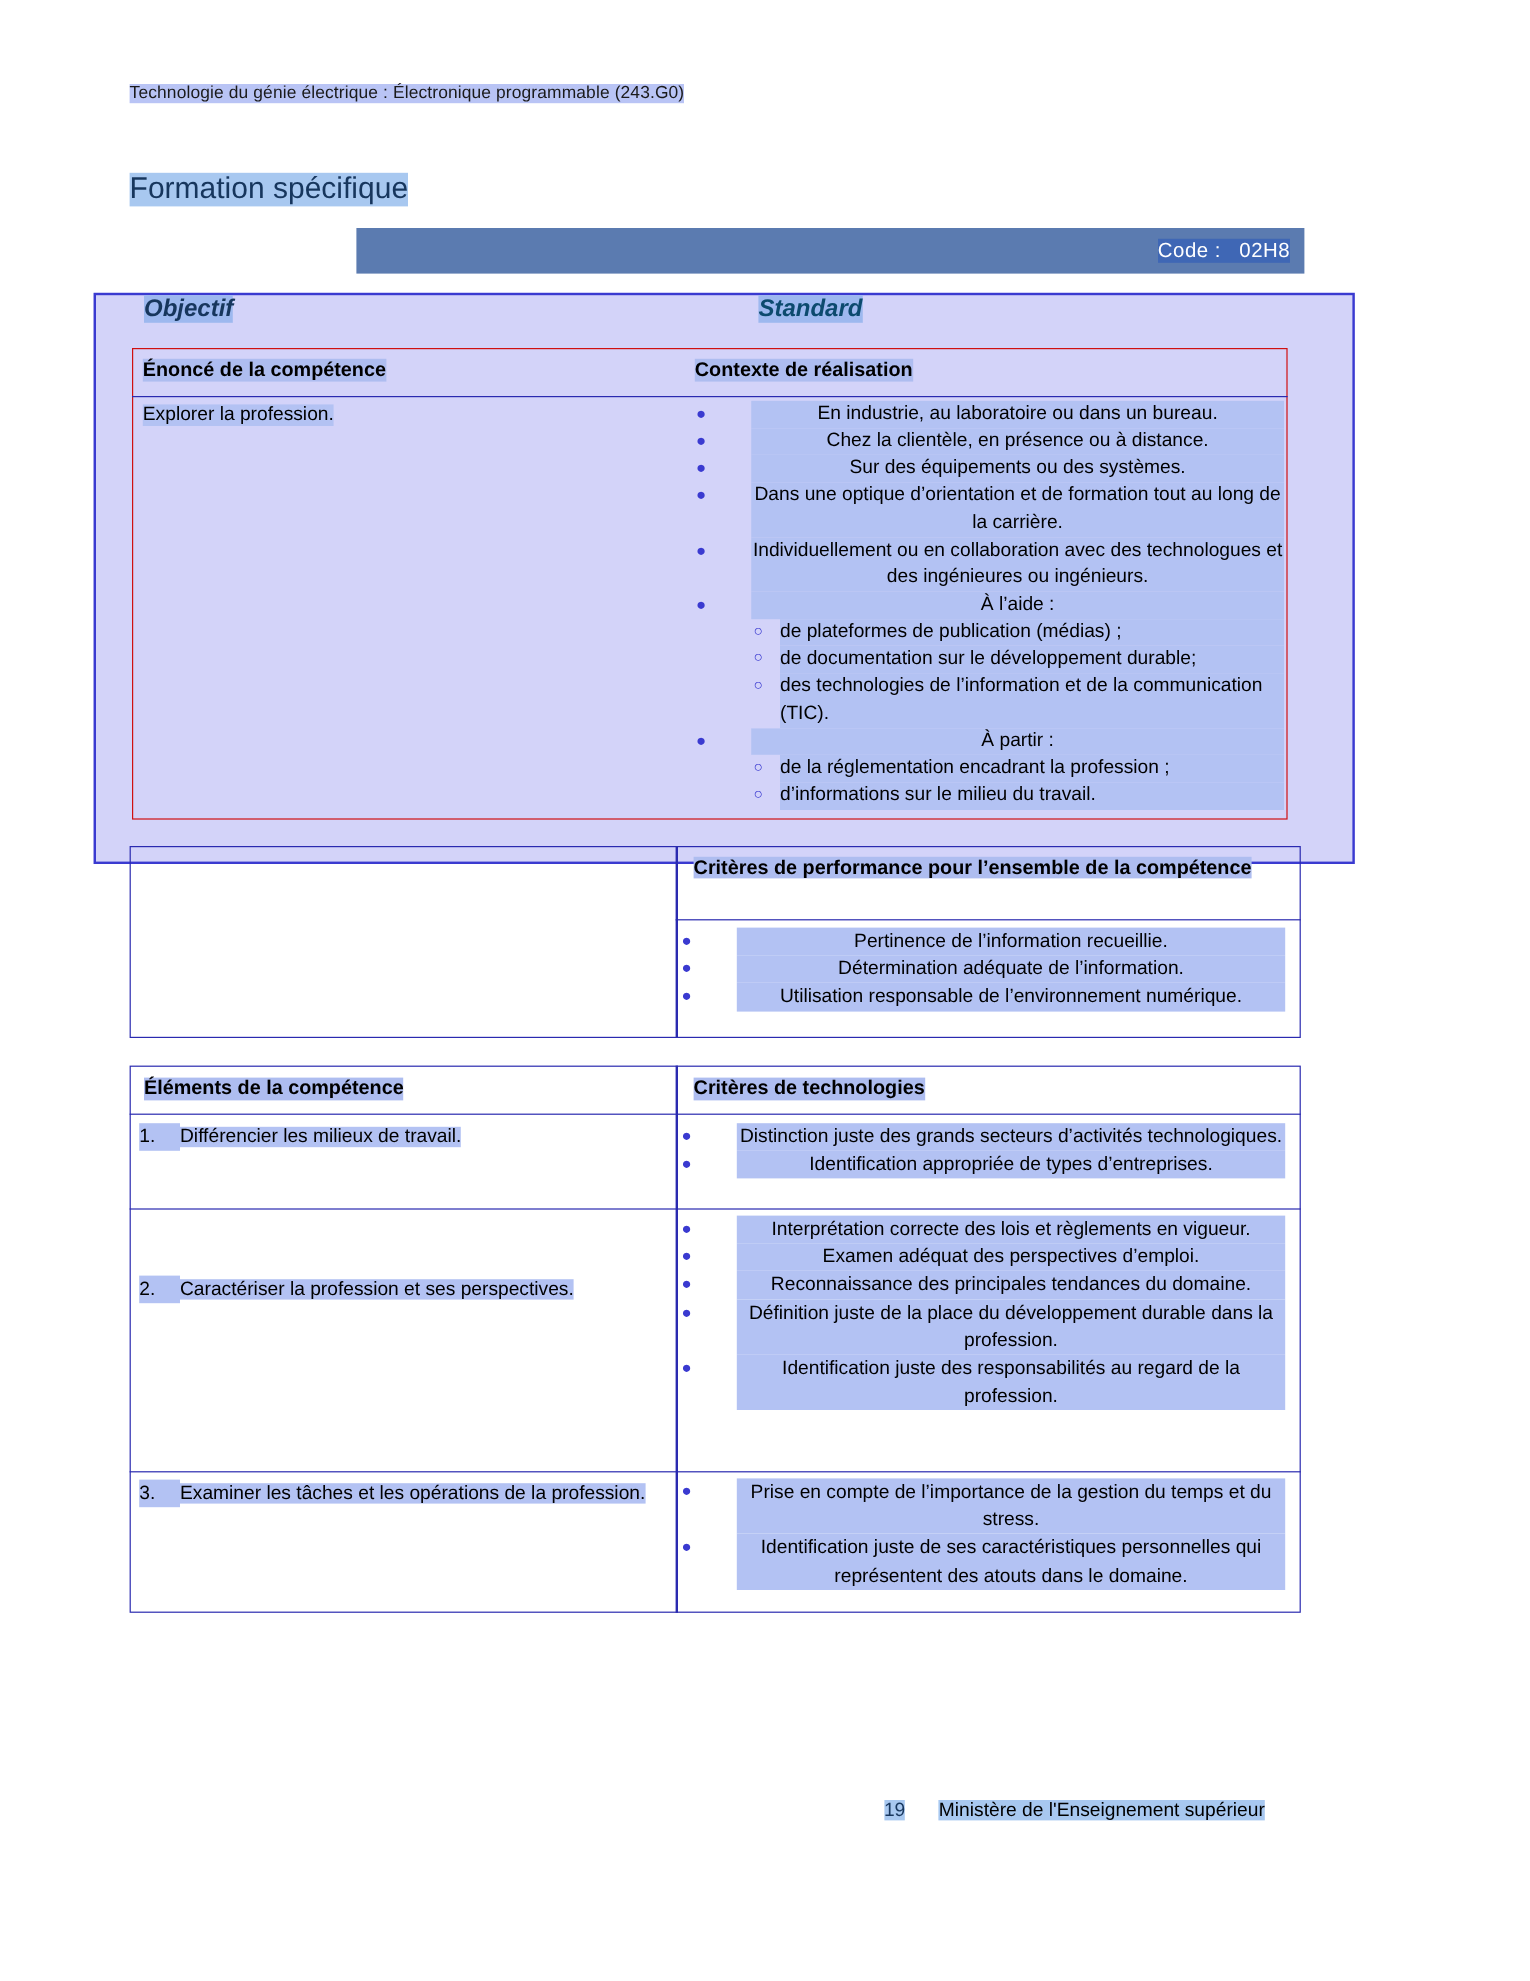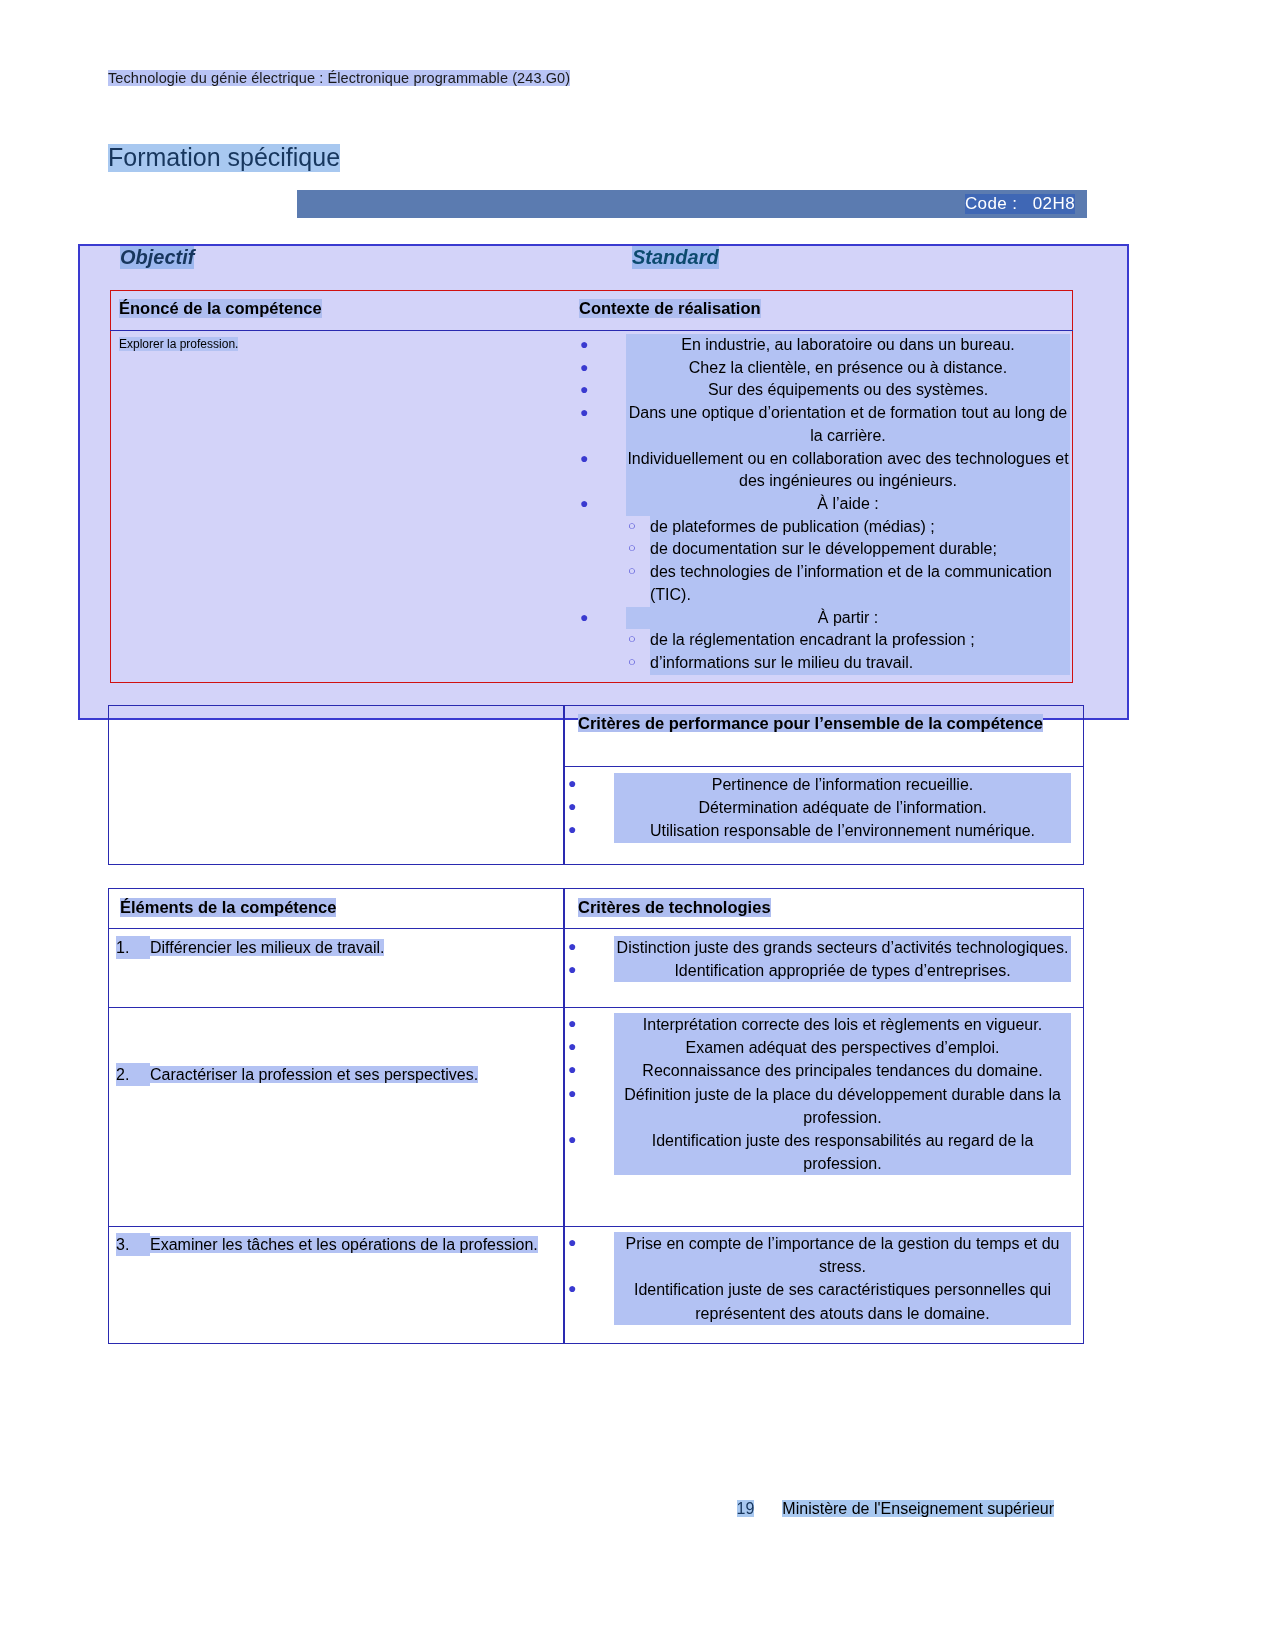--- a/index.html
+++ b/index.html
@@ -40,21 +40,21 @@
     font-weight: normal;
     color: #17365d;
     background: #a8c8f0;
     line-height: 1.1;
   }
   .code-bar {
     position: absolute;
     top: 190px;
     left: 297px;
     width: 790px;
-    height: 28px;
+    height: 38px;
     background: #5b7bb0;
     display: flex;
     align-items: center;
     justify-content: flex-end;
     padding-right: 12px;
     box-sizing: border-box;
   }
   .code-bar .code-text {
     color: #ffffff;
     font-size: 17px;
@@ -124,21 +124,21 @@
     top: 330px;
     left: 110px;
     width: 963px;
     height: 1px;
     background: #2a2ab0;
   }
   .enonce-text {
     position: absolute;
     top: 337px;
     left: 119px;
-    font-size: 12px;
+    font-size: 16px;
     background: #b3c2f3;
   }
   
   .ctx-list {
     position: absolute;
     top: 334px;
     left: 578px;
     width: 492px;
     font-size: 16px;
     line-height: 1.42;

